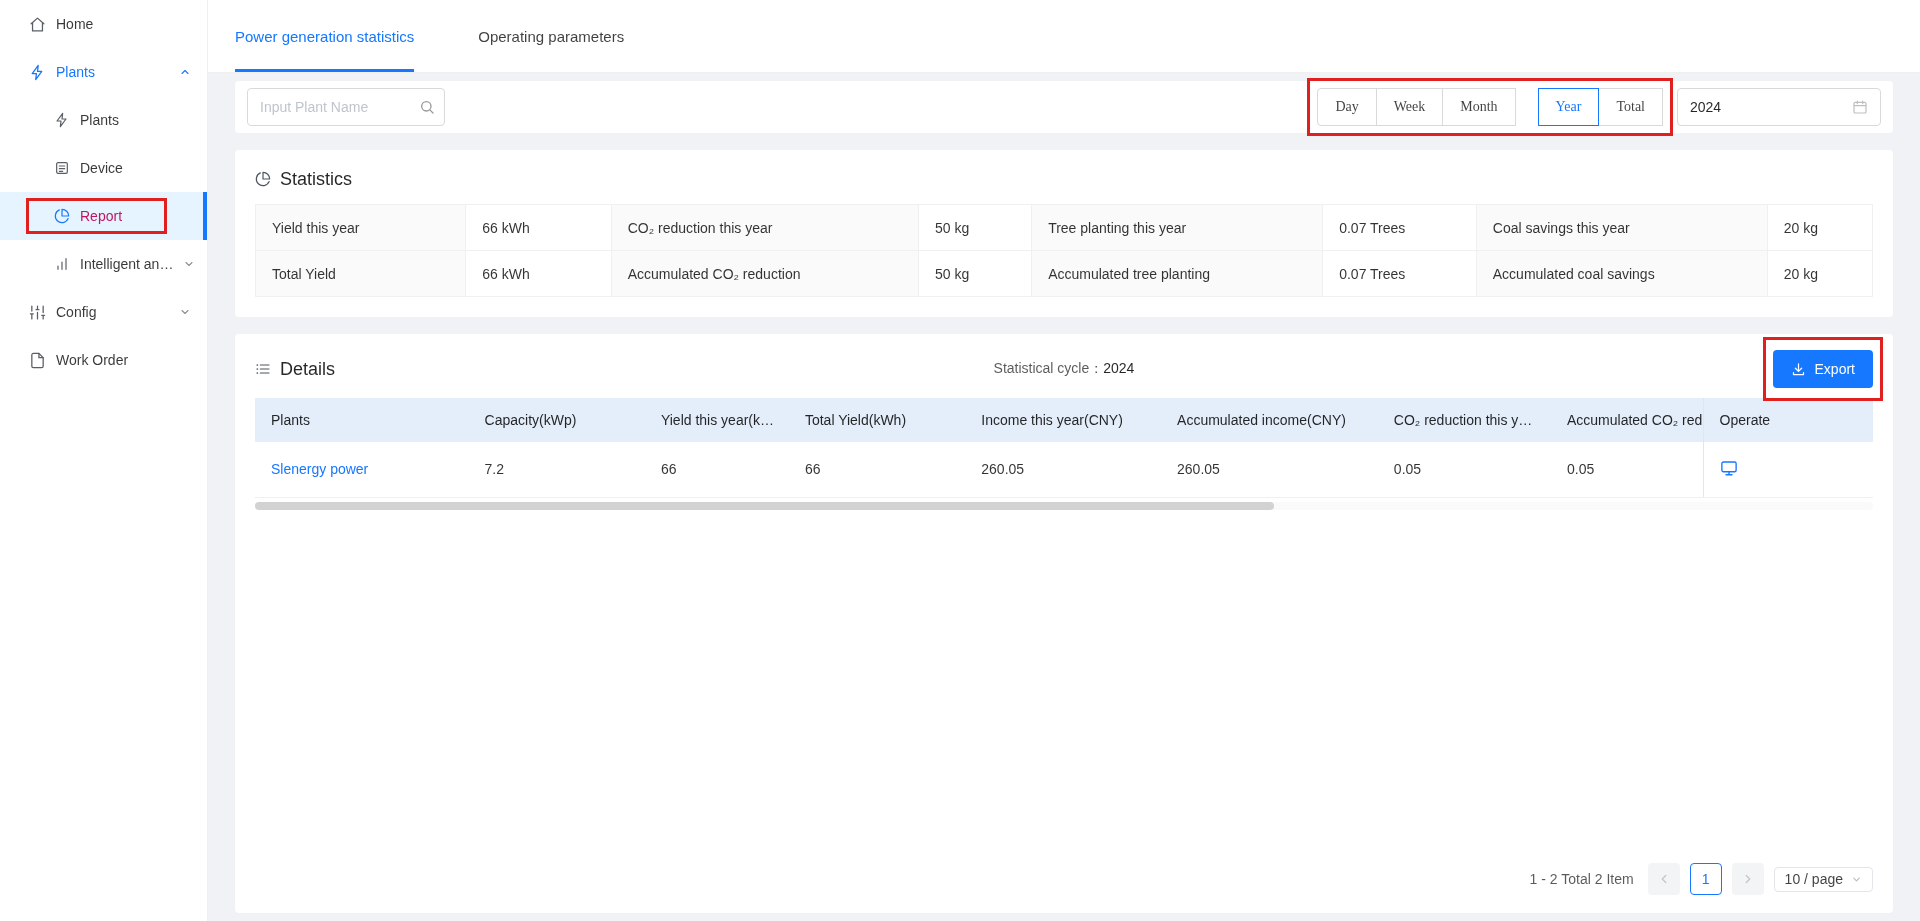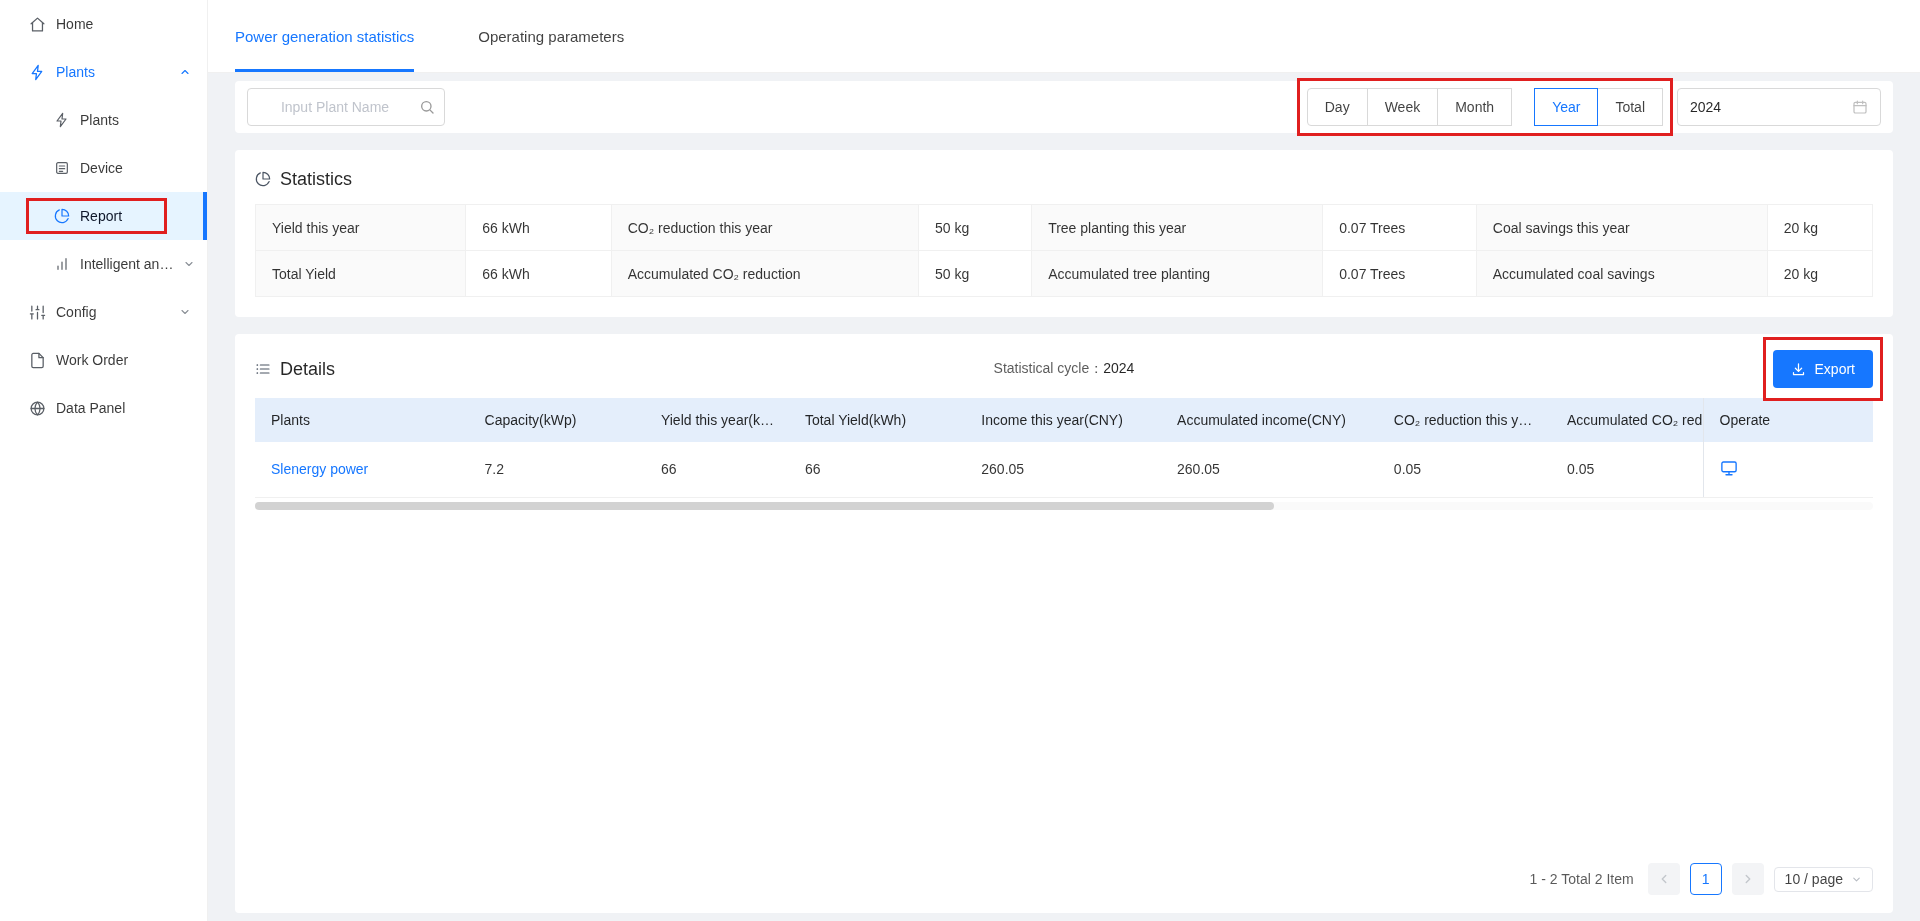--- a/index.html
+++ b/index.html
@@ -15,21 +15,21 @@
 
   
   .sidebar { width: 208px; background: #fff; border-right: 1px solid #f0f0f0; flex-shrink: 0; }
   .nav-item { height: 48px; display: flex; align-items: center; gap: 10px; padding-left: 29px;
               color: rgba(0,0,0,.78); cursor: pointer; position: relative; font-size: 14px; white-space: nowrap; }
   .nav-item.sub { padding-left: 54px; }
   .nav-item .icon { display: flex; color: #5a5f66; flex-shrink: 0; }
   .nav-item .chev { margin-left: auto; margin-right: 16px; color: #8a8f96; display: flex; }
   .nav-item.blue { color: #1677ff; }
   .nav-item.blue .icon, .nav-item.blue .chev { color: #1677ff; }
-  .nav-item.active { background: #e6f4ff; color: #0f172a; }
+  .nav-item.active { background: #e6f4ff; color: #be185d; }
   .nav-item.active .icon { color: #1677ff; }
   .nav-item.active::after { content: ""; position: absolute; right: 0; top: 0; bottom: 0; width: 4px; background: #1677ff; }
 
   .red-box { position: absolute; border: 3px solid #e01f1f; pointer-events: none; z-index: 5; }
   .report-red { top: 6px; bottom: 6px; left: 26px; right: 40px; }
   .seg-red { top: -10px; bottom: -10px; left: -10px; right: -10px; }
   .export-red { top: -13px; bottom: -13px; left: -10px; right: -10px; }
 
   
   .main { flex: 1; display: flex; flex-direction: column; min-width: 0; }
@@ -38,25 +38,25 @@
   .tab.active { color: #1677ff; }
   .tab.active::after { content: ""; position: absolute; left: 0; right: 0; bottom: 0; height: 3px; background: #1677ff; }
 
   .content { flex: 1; padding: 8px 27px 8px; display: flex; flex-direction: column; min-height: 0; }
   .card { background: #fff; border-radius: 4px; }
 
   
   .filter-card { height: 52px; display: flex; align-items: center; justify-content: space-between; padding: 0 12px; flex-shrink: 0; }
   .search-wrap { position: relative; width: 198px; }
   .search-input { width: 100%; height: 38px; border: 1px solid #d9d9d9; border-radius: 4px; padding: 0 34px 0 12px;
-                  font-size: 14px; color: rgba(0,0,0,.85); outline: none; font-family: inherit; background: #fff; text-align: center; }
+                  font-size: 14px; color: rgba(0,0,0,.85); outline: none; font-family: inherit; background: #fff; }
   .search-input::placeholder { color: #c0c4cc; }
   .search-icon { position: absolute; right: 10px; top: 50%; transform: translateY(-50%); color: #999; display: flex; }
   .filter-right { display: flex; align-items: center; gap: 14px; }
-  .seg-wrap { position: relative; display: flex; }
+  .seg-wrap { position: relative; display: flex; font-family: Liberation Serif, serif; }
   .seg-btn { height: 38px; padding: 0 17px; background: #fff; border: 1px solid #d9d9d9; margin-left: -1px;
              display: flex; align-items: center; font-size: 14px; color: rgba(0,0,0,.75); cursor: pointer; position: relative; font-family: inherit; }
   .seg-btn:first-child { border-radius: 4px 0 0 4px; margin-left: 0; }
   .seg-btn:last-child { border-radius: 0 4px 4px 0; }
   .seg-btn.selected { color: #1677ff; border-color: #1677ff; z-index: 2; margin-left: 22px; }
   .date-input { width: 204px; height: 38px; border: 1px solid #d9d9d9; border-radius: 4px; display: flex; align-items: center;
                 justify-content: space-between; padding: 0 12px; color: rgba(0,0,0,.85); cursor: pointer; background: #fff; }
   .date-input .cal { color: #bfbfbf; display: flex; }
 
   
@@ -192,30 +192,20 @@
     <div class="nav-item">
       <span class="icon">
         <svg width="17" height="17" viewBox="0 0 24 24" fill="none" stroke="currentColor" stroke-width="1.8" stroke-linecap="round" stroke-linejoin="round">
             <path d="M14 2H6a2 2 0 0 0-2 2v16a2 2 0 0 0 2 2h12a2 2 0 0 0 2-2V8l-6-6z"></path>
             <path d="M14 2v6h6"></path>
           </svg>
       </span>
       <span>Work Order</span>
     </div>
 
-    <div class="nav-item">
-      <span class="icon">
-        <svg width="17" height="17" viewBox="0 0 24 24" fill="none" stroke="currentColor" stroke-width="1.8" stroke-linecap="round" stroke-linejoin="round">
-            <circle cx="12" cy="12" r="9"></circle>
-            <path d="M3 12h18"></path>
-            <path d="M12 3a13 13 0 0 1 0 18 13 13 0 0 1 0-18z"></path>
-          </svg>
-      </span>
-      <span>Data Panel</span>
-    </div>
   </aside>
 
   <div class="main">
 
     <div class="tabbar">
       <div class="tab active">
         <span>Power generation statistics</span>
       </div>
       <div class="tab">
         <span>Operating parameters</span>

